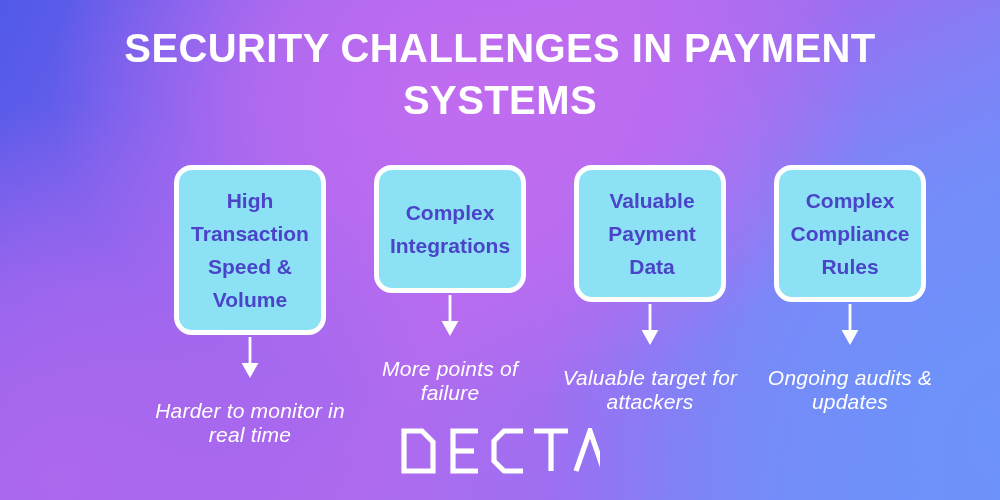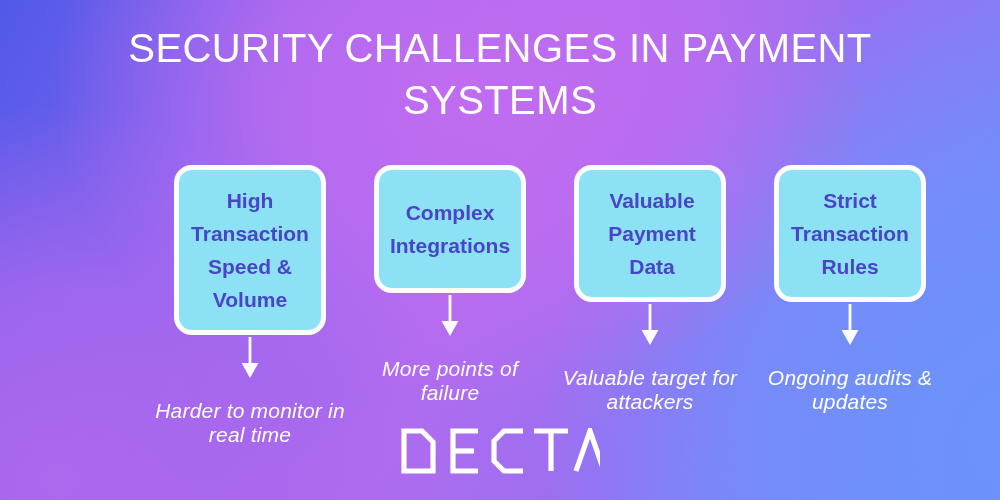--- a/index.html
+++ b/index.html
@@ -29,21 +29,21 @@
   
   .title {
     position: absolute;
     left: 60px;
     top: 22px;
     width: 880px;
     text-align: center;
     color: #ffffff;
     font-size: 40px;
     line-height: 52px;
-    font-weight: normal;
+    font-weight: bold;
     letter-spacing: 0.4px;
     text-transform: uppercase;
   }
 
   
   .columns {
     position: absolute;
     left: 50px;
     top: 165px;
     width: 900px;
@@ -146,21 +146,21 @@
       <span class="arrow">
         <svg width="22" height="42" viewBox="0 0 22 42" xmlns="http://www.w3.org/2000/svg">
           <rect x="9.6" y="0" width="2.8" height="28" fill="#ffffff"></rect>
           <polygon points="11,41 2.6,26 19.4,26" fill="#ffffff"></polygon>
         </svg>
       </span>
       <div class="caption">Valuable target for attackers</div>
     </div>
 
     <div class="column">
-      <div class="card" style="min-height:135px;">Strict Transaction Rules</div>
+      <div class="card" style="min-height:135px;">Complex Compliance Rules</div>
       <span class="arrow">
         <svg width="22" height="42" viewBox="0 0 22 42" xmlns="http://www.w3.org/2000/svg">
           <rect x="9.6" y="0" width="2.8" height="28" fill="#ffffff"></rect>
           <polygon points="11,41 2.6,26 19.4,26" fill="#ffffff"></polygon>
         </svg>
       </span>
       <div class="caption">Ongoing audits &amp; updates</div>
     </div>
 
   </div>

